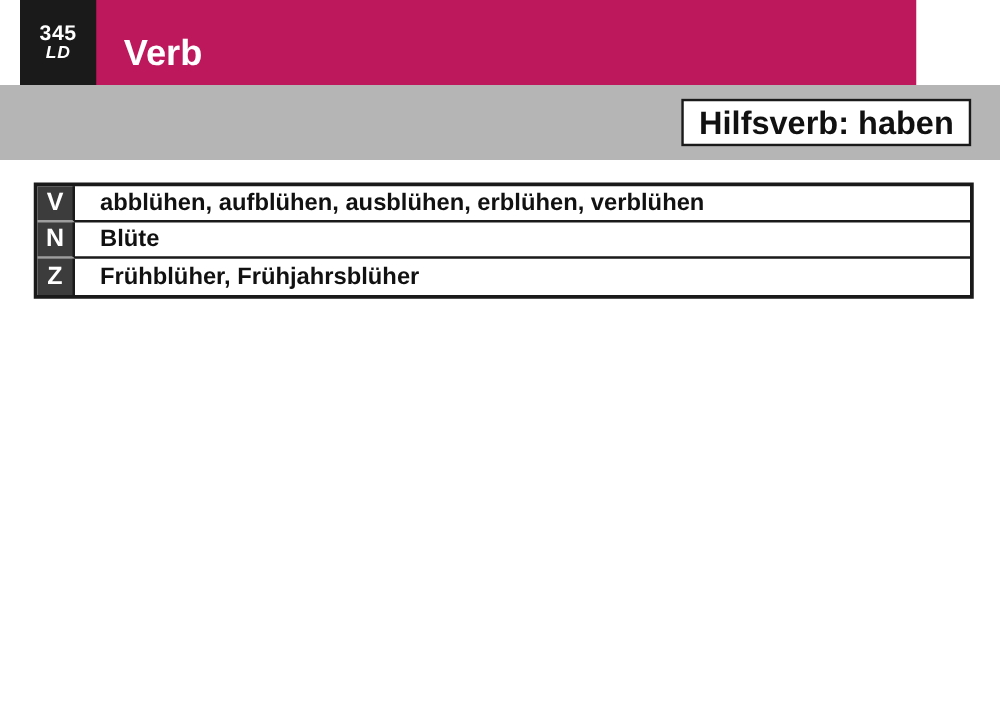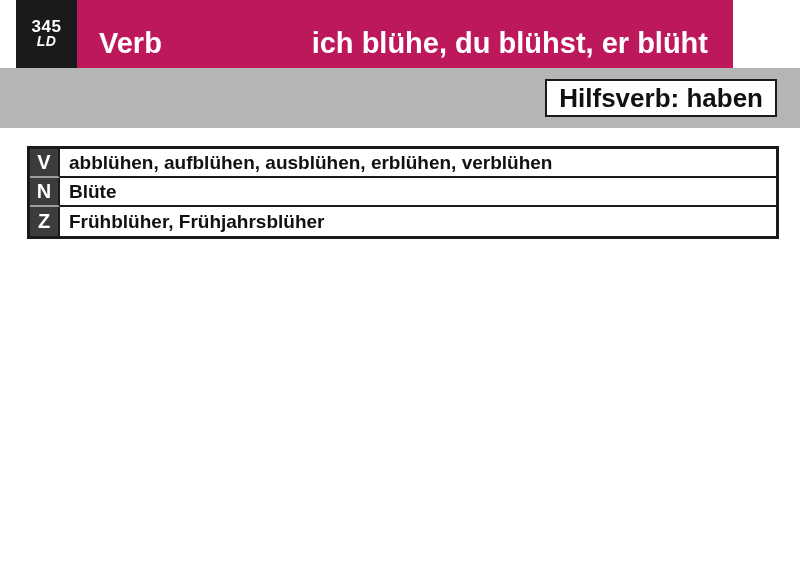--- a/index.html
+++ b/index.html
@@ -106,21 +106,21 @@
     display: flex;
     align-items: center;
     justify-content: center;
     border-right: 2px solid #1a1a1a;
     box-sizing: border-box;
   }
   .cell-content {
     flex: 1;
     display: flex;
     align-items: center;
-    padding-left: 9px;
+    padding-left: 20px;
     color: #111111;
     font-size: 19px;
     font-weight: bold;
     box-sizing: border-box;
     white-space: nowrap;
     overflow: hidden;
   }
   .deriv-row:not(:last-child) .cell-label   { border-bottom: 2px solid #9e9e9e; }
   .deriv-row:not(:last-child) .cell-content { border-bottom: 2px solid #1a1a1a; }
 </style>
@@ -128,21 +128,20 @@
 <body>
 
 <div class="card">
 
   <div class="header-bar">
     <div class="id-badge">
       <span class="badge-number">345</span>
       <span class="badge-code">LD</span>
     </div>
     <span class="word-class">Verb</span>
-    <span class="conjugation">ich blühe, du blühst, er blüht</span>
   </div>
 
   <div class="subheader-bar">
     <div class="aux-box">
       <span>Hilfsverb: haben</span>
     </div>
   </div>
 
   <div class="deriv-table">
 

